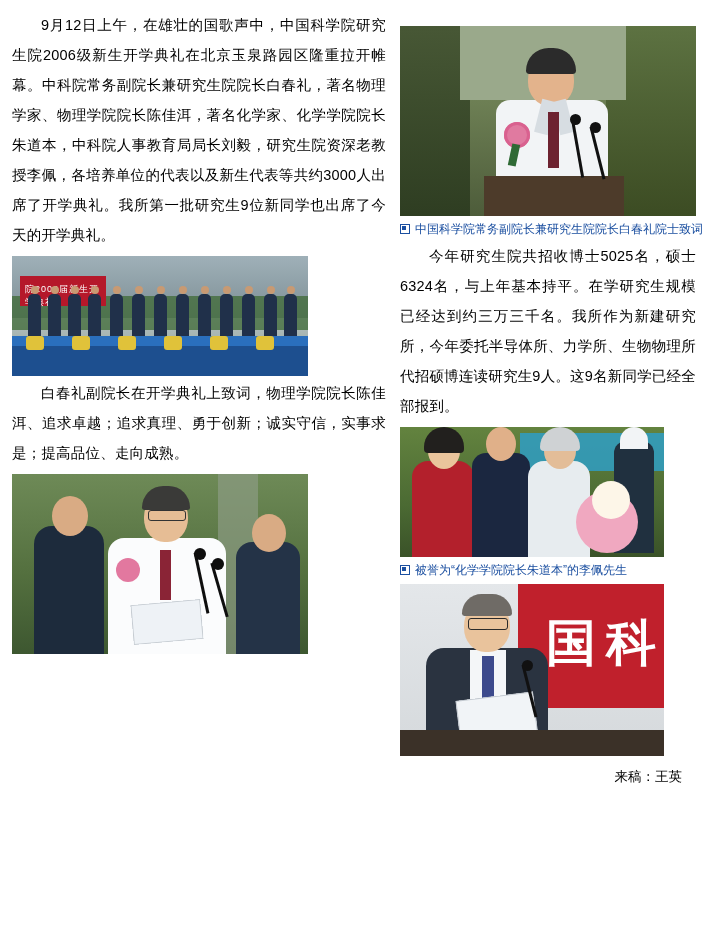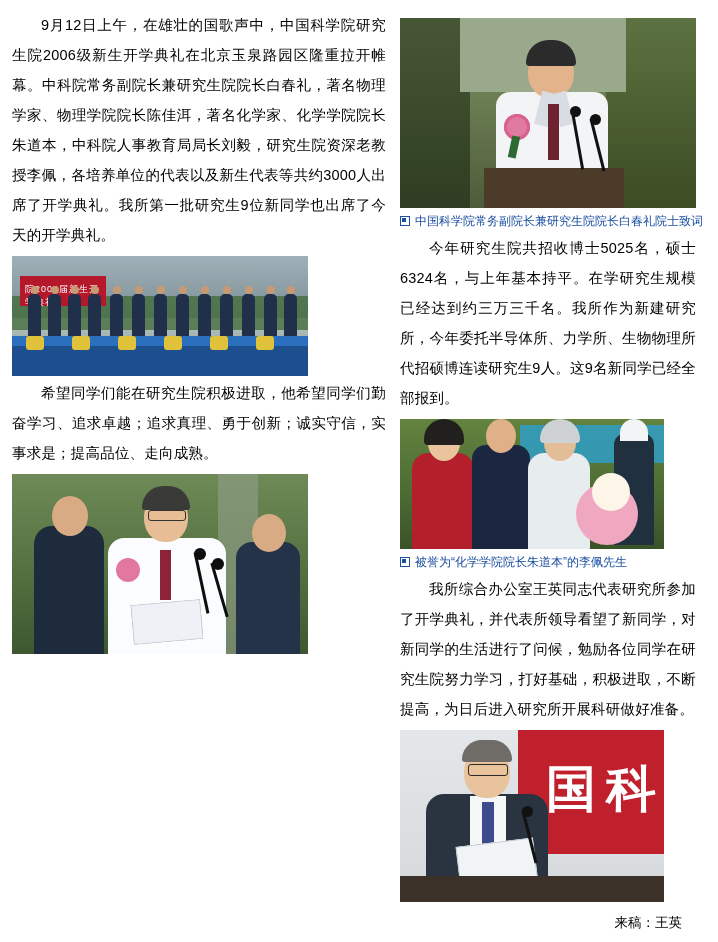--- a/index.html
+++ b/index.html
@@ -211,21 +211,21 @@
           <div class="stage"></div>
           <div class="flowerpot" style="left:14px"></div>
           <div class="flowerpot" style="left:60px"></div>
           <div class="flowerpot" style="left:106px"></div>
           <div class="flowerpot" style="left:152px"></div>
           <div class="flowerpot" style="left:198px"></div>
           <div class="flowerpot" style="left:244px"></div>
         </div>
       </div>
 
-      <p class="para">希望同学们能在研究生院积极进取，他希望同学们勤奋学习、追求卓越；追求真理、勇于创新；诚实守信，实事求是；提高品位、走向成熟。</p>
+      <p class="para">白春礼副院长在开学典礼上致词，物理学院院长陈佳洱、追求卓越；追求真理、勇于创新；诚实守信，实事求是；提高品位、走向成熟。</p>
 
       <div class="figure">
         <div class="photo p3">
           <div class="bg"></div>
           <div class="pillar"></div>
           <div class="manL"></div>
             <div class="manLh"></div>
           <div class="manR"></div>
             <div class="manRh"></div>
           <div class="shirt"></div>
@@ -240,21 +240,21 @@
           <div class="mic2"></div>
             <div class="mic2h"></div>
         </div>
       </div>
 
 
     </div>
 
     <div class="col-right">
 
-      <div class="figure" style="margin-top:8px">
+      <div class="figure" style="margin-top:16px">
         <div class="photo p1">
           <div class="bg"></div>
           <div class="tree1"></div>
           <div class="tree2"></div>
           <div class="wall"></div>
           <div class="shirt"></div>
           <div class="head"></div>
           <div class="hair"></div>
           <div class="collarL"></div>
           <div class="collarR"></div>
@@ -291,21 +291,20 @@
             <div class="oldhair"></div>
           <div class="bouquet"></div>
           <div class="bouquet2"></div>
         </div>
         <div class="caption">
           <span class="bullet"></span>
           <span class="caption-text">被誉为“化学学院院长朱道本”的李佩先生</span>
         </div>
       </div>
 
-      <p class="para">我所综合办公室王英同志代表研究所参加了开学典礼，并代表所领导看望了新同学，对新同学的生活进行了问候，勉励各位同学在研究生院努力学习，打好基础，积极进取，不断提高，为日后进入研究所开展科研做好准备。</p>
 
       <div class="figure">
         <div class="photo p5">
           <div class="bg"></div>
           <div class="redwall"></div>
           <div class="ch1">国</div>
           <div class="ch2">科</div>
           <div class="suit"></div>
           <div class="shirt"></div>
           <div class="tie"></div>

